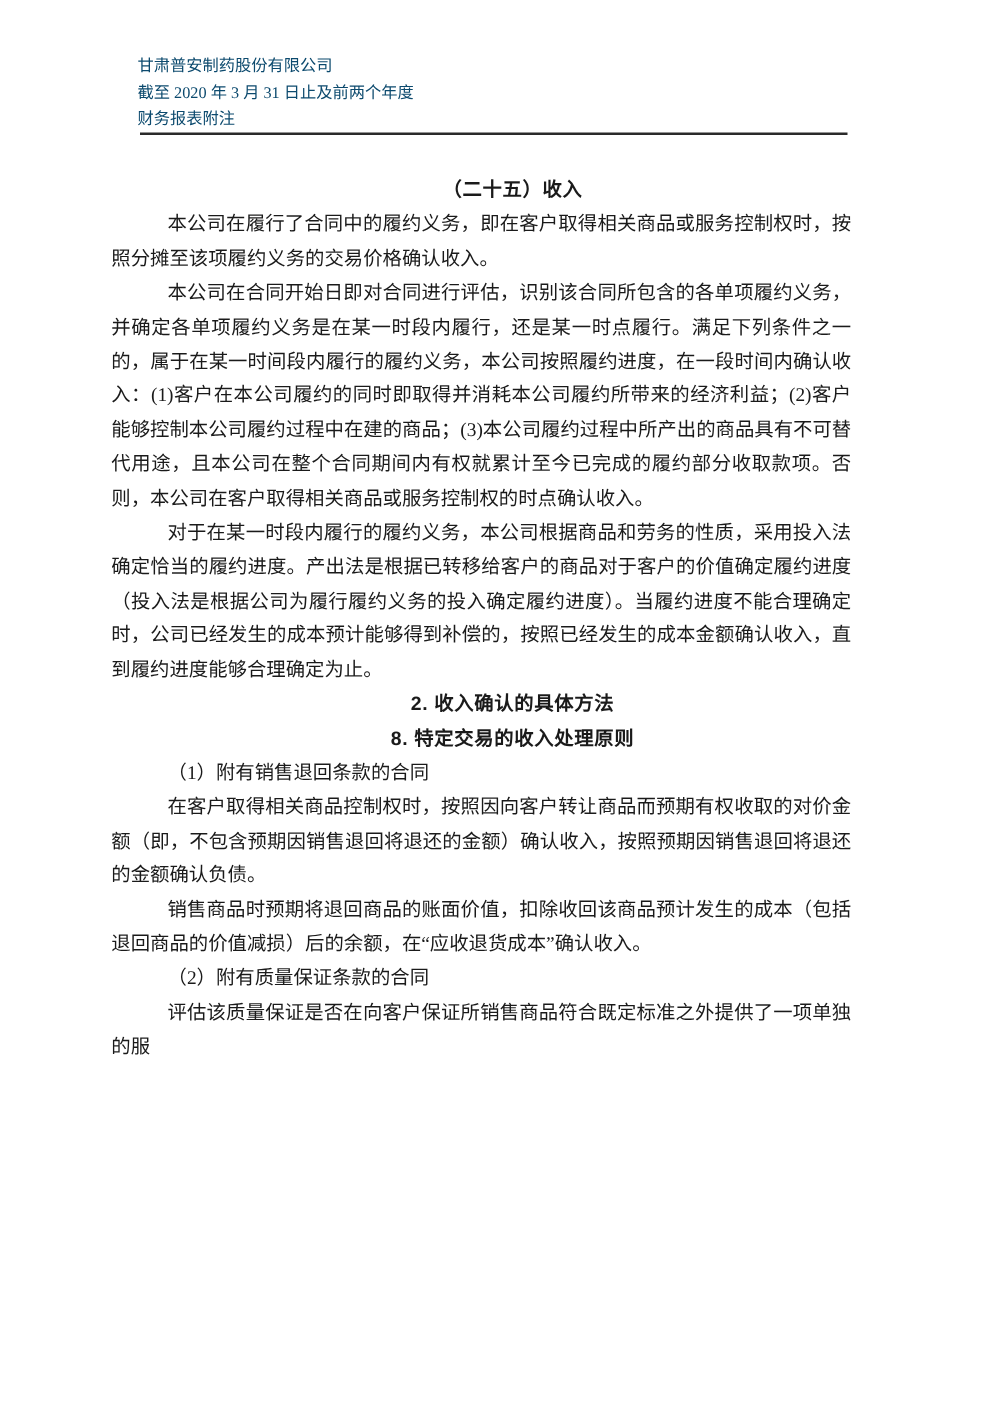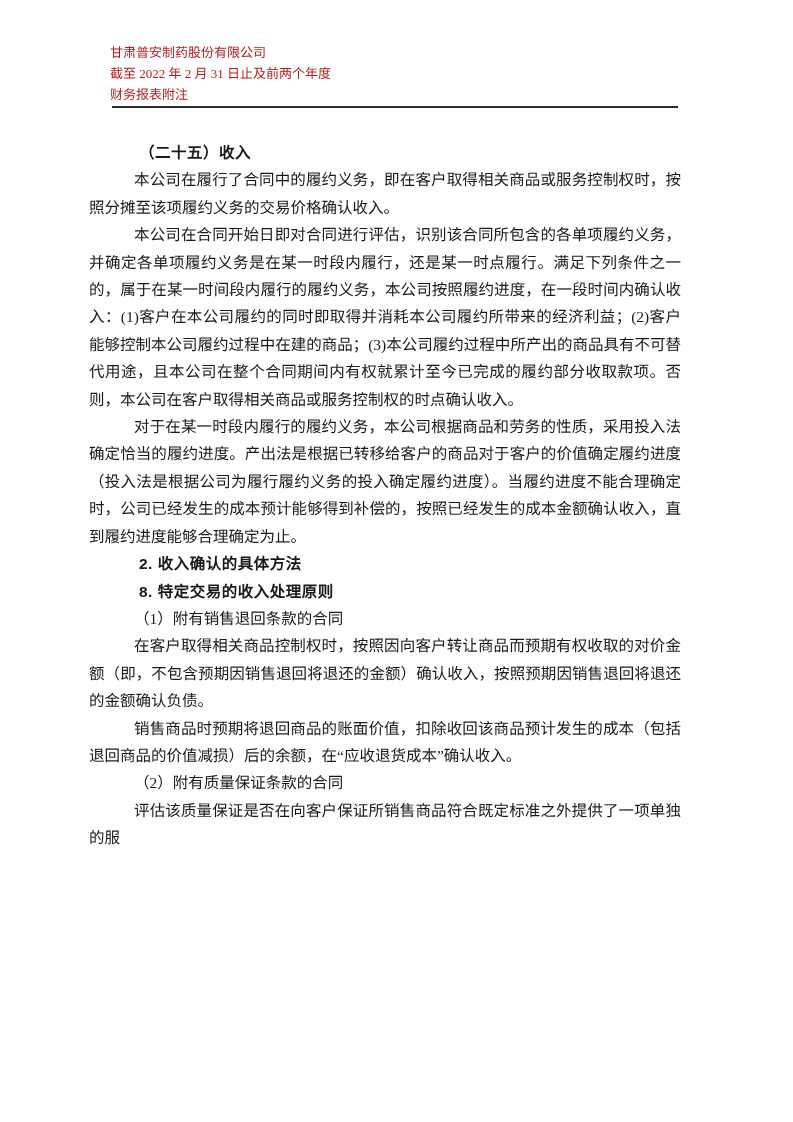--- a/index.html
+++ b/index.html
@@ -15,21 +15,21 @@
     overflow: hidden;
     color: #1a1a1a;
     font-family: "Liberation Serif", "DejaVu Serif", serif;
   }
   .doc-header {
     position: absolute;
     left: 110px;
     top: 42px;
     font-size: 13px;
     line-height: 21px;
-    color: #b91c1c;
+    color: #0c4a6e;
     white-space: nowrap;
   }
   .header-rule {
     position: absolute;
     left: 112px;
     top: 106px;
     width: 566px;
     height: 0;
     border-top: 2px solid #2a2a2a;
   }
@@ -44,42 +44,42 @@
     text-justify: inter-ideograph;
   }
   .doc-body p {
     margin: 0;
     padding: 0;
     text-indent: 45px;
   }
   .doc-body p.heading {
     font-family: "Liberation Sans", "DejaVu Sans", sans-serif;
     font-weight: bold;
-    text-align: left;
+    text-align: center;
     text-indent: 50px;
     letter-spacing: 0.5px;
   }
   .doc-footer {
     position: absolute;
     left: 0;
     top: 1037px;
     width: 100%;
     text-align: center;
     font-size: 13.5px;
     color: #1a1a1a;
   }
 </style>
 </head>
 <body>
 
 <div class="page">
 
   <div class="doc-header">
     <div>甘肃普安制药股份有限公司</div>
-    <div>截至 2022 年 2 月 31 日止及前两个年度</div>
+    <div>截至 2020 年 3 月 31 日止及前两个年度</div>
     <div>财务报表附注</div>
   </div>
 
   <div class="header-rule"></div>
 
   <div class="doc-body">
     <p class="heading">（二十五）收入</p>
     <p>本公司在履行了合同中的履约义务，即在客户取得相关商品或服务控制权时，按照分摊至该项履约义务的交易价格确认收入。</p>
     <p>本公司在合同开始日即对合同进行评估，识别该合同所包含的各单项履约义务，并确定各单项履约义务是在某一时段内履行，还是某一时点履行。满足下列条件之一的，属于在某一时间段内履行的履约义务，本公司按照履约进度，在一段时间内确认收入：(1)客户在本公司履约的同时即取得并消耗本公司履约所带来的经济利益；(2)客户能够控制本公司履约过程中在建的商品；(3)本公司履约过程中所产出的商品具有不可替代用途，且本公司在整个合同期间内有权就累计至今已完成的履约部分收取款项。否则，本公司在客户取得相关商品或服务控制权的时点确认收入。</p>
     <p>对于在某一时段内履行的履约义务，本公司根据商品和劳务的性质，采用投入法确定恰当的履约进度。产出法是根据已转移给客户的商品对于客户的价值确定履约进度（投入法是根据公司为履行履约义务的投入确定履约进度）。当履约进度不能合理确定时，公司已经发生的成本预计能够得到补偿的，按照已经发生的成本金额确认收入，直到履约进度能够合理确定为止。</p>

